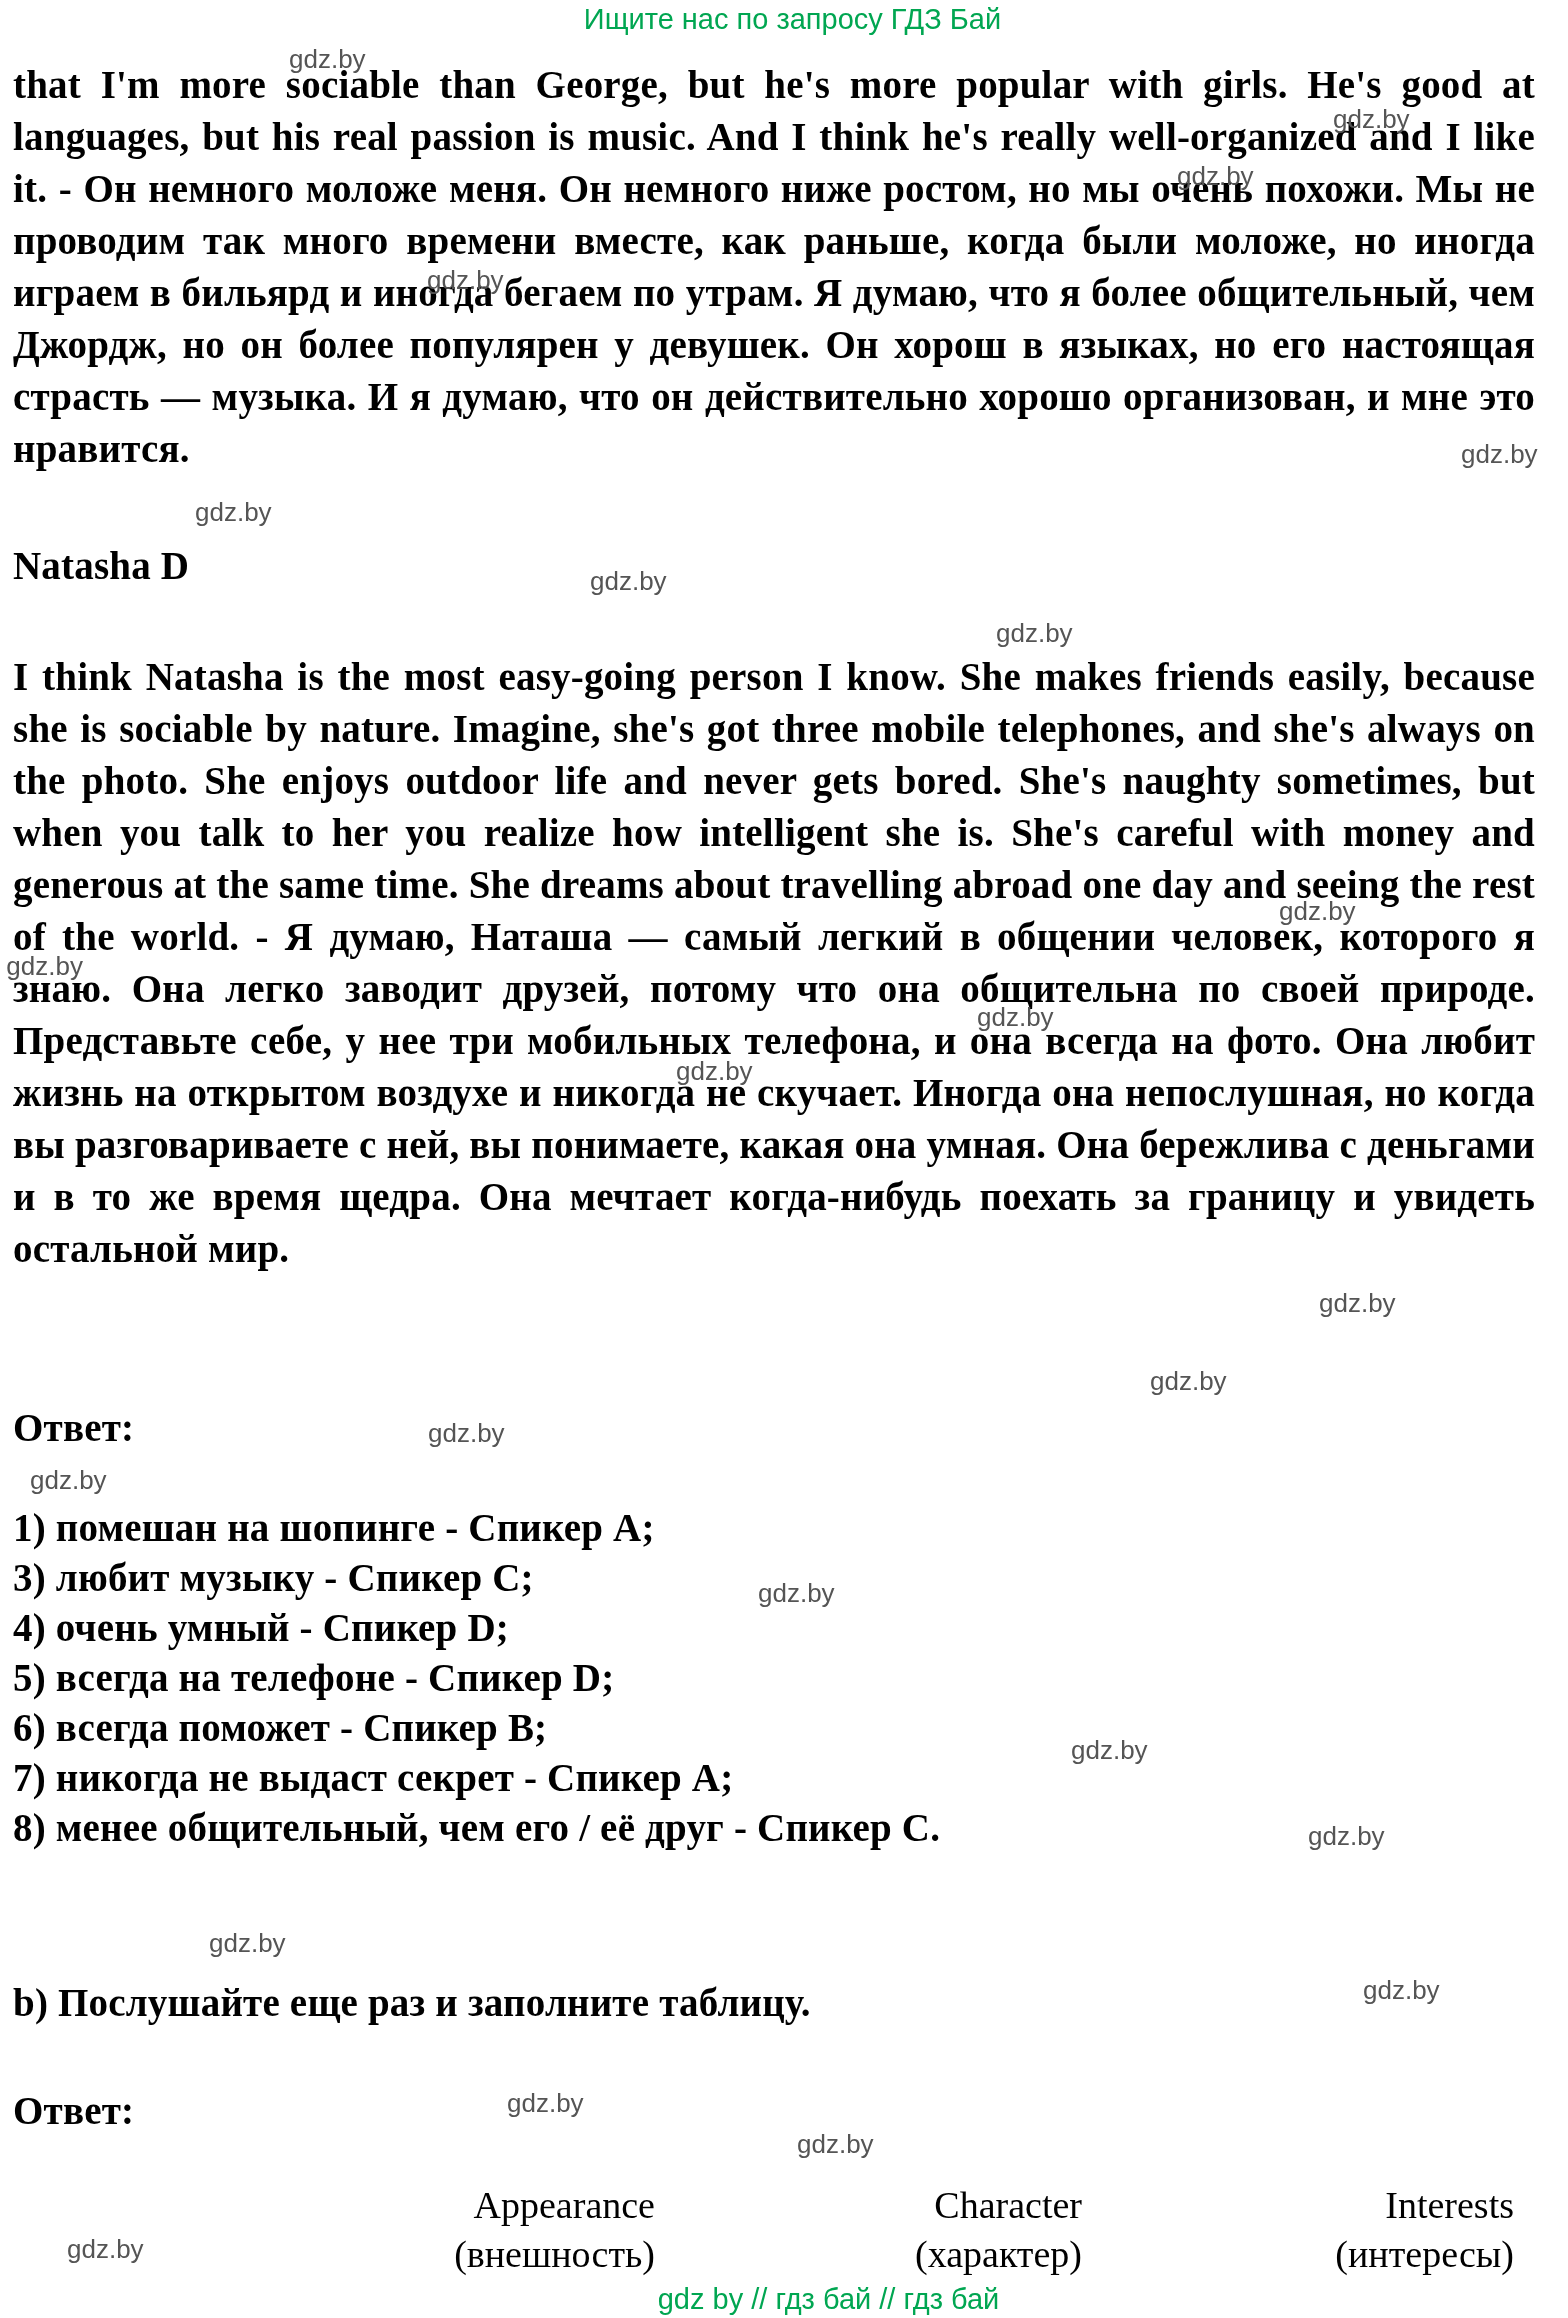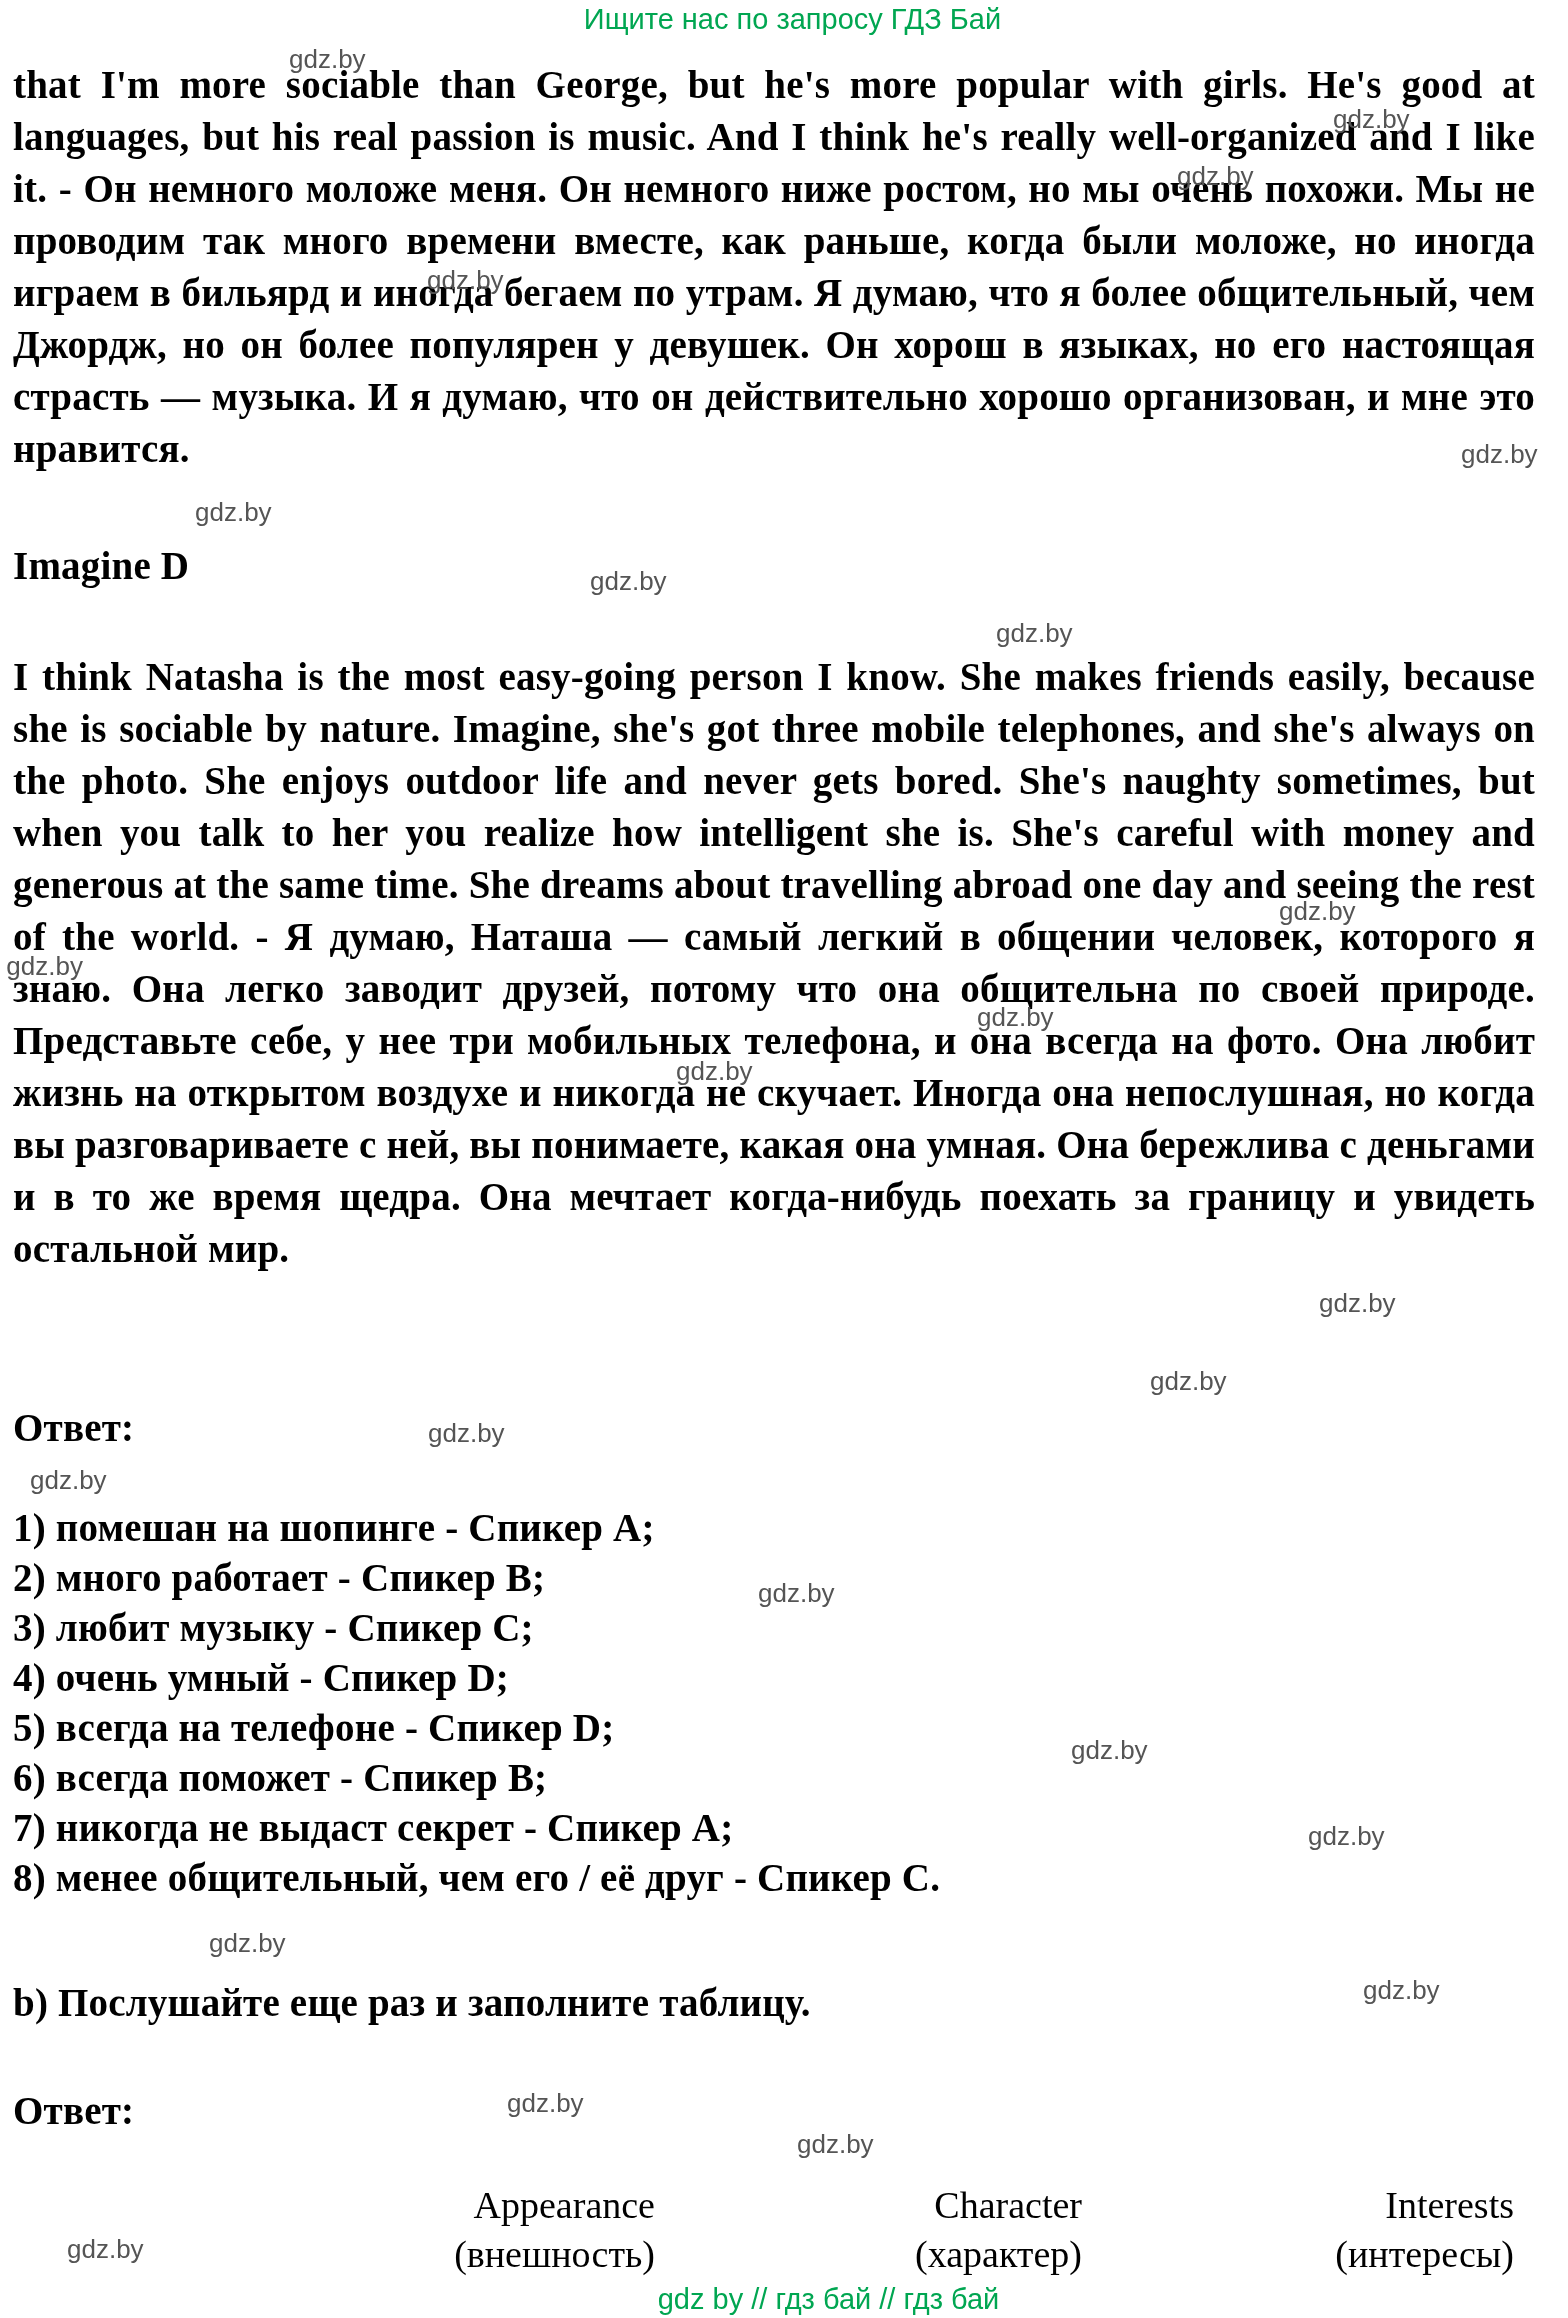--- a/index.html
+++ b/index.html
@@ -51,29 +51,28 @@
     white-space: nowrap;
   }
 </style>
 </head>
 <body>
 
 <div class="banner" id="header-banner">Ищите нас по запросу ГДЗ Бай</div>
 
 <div class="body-text para" style="top:59px">that I'm more sociable than George, but he's more popular with girls. He's good at languages, but his real passion is music. And I think he's really well-organized and I like it. - Он немного моложе меня. Он немного ниже ростом, но мы очень похожи. Мы не проводим так много времени вместе, как раньше, когда были моложе, но иногда играем в бильярд и иногда бегаем по утрам. Я думаю, что я более общительный, чем Джордж, но он более популярен у девушек. Он хорош в языках, но его настоящая страсть — музыка. И я думаю, что он действительно хорошо организован, и мне это нравится.</div>
 
-<div class="body-text" style="top:540px">Imagine D</div>
+<div class="body-text" style="top:540px">Natasha D</div>
 
 <div class="body-text para" style="top:651px">I think Natasha is the most easy-going person I know. She makes friends easily, because she is sociable by nature. Imagine, she's got three mobile telephones, and she's always on the photo. She enjoys outdoor life and never gets bored. She's naughty sometimes, but when you talk to her you realize how intelligent she is. She's careful with money and generous at the same time. She dreams about travelling abroad one day and seeing the rest of the world. - Я думаю, Наташа — самый легкий в общении человек, которого я знаю. Она легко заводит друзей, потому что она общительна по своей природе. Представьте себе, у нее три мобильных телефона, и она всегда на фото. Она любит жизнь на открытом воздухе и никогда не скучает. Иногда она непослушная, но когда вы разговариваете с ней, вы понимаете, какая она умная. Она бережлива с деньгами и в то же время щедра. Она мечтает когда-нибудь поехать за границу и увидеть остальной мир.</div>
 
 <div class="body-text" style="top:1402px">Ответ:</div>
 
 <div class="body-text" style="top:1503px">
   <div class="list-line">1) помешан на шопинге - Спикер A;</div>
-  <div class="list-line">2) много работает - Спикер B;</div>
   <div class="list-line">3) любит музыку - Спикер C;</div>
   <div class="list-line">4) очень умный - Спикер D;</div>
   <div class="list-line">5) всегда на телефоне - Спикер D;</div>
   <div class="list-line">6) всегда поможет - Спикер B;</div>
   <div class="list-line">7) никогда не выдаст секрет - Спикер A;</div>
   <div class="list-line">8) менее общительный, чем его / её друг - Спикер C.</div>
 </div>
 
 <div class="body-text" style="top:1977px">b) Послушайте еще раз и заполните таблицу.</div>
 

